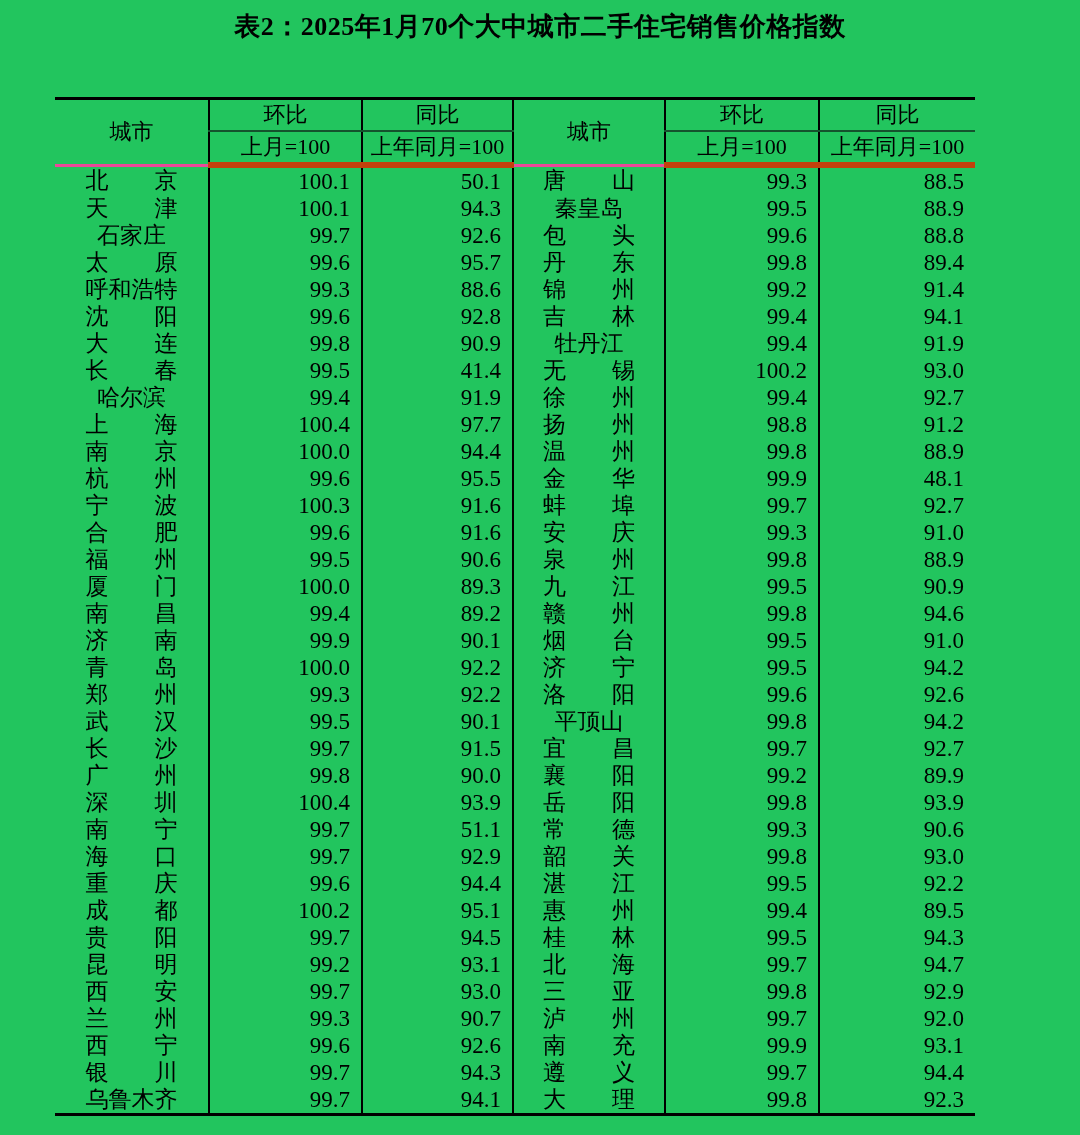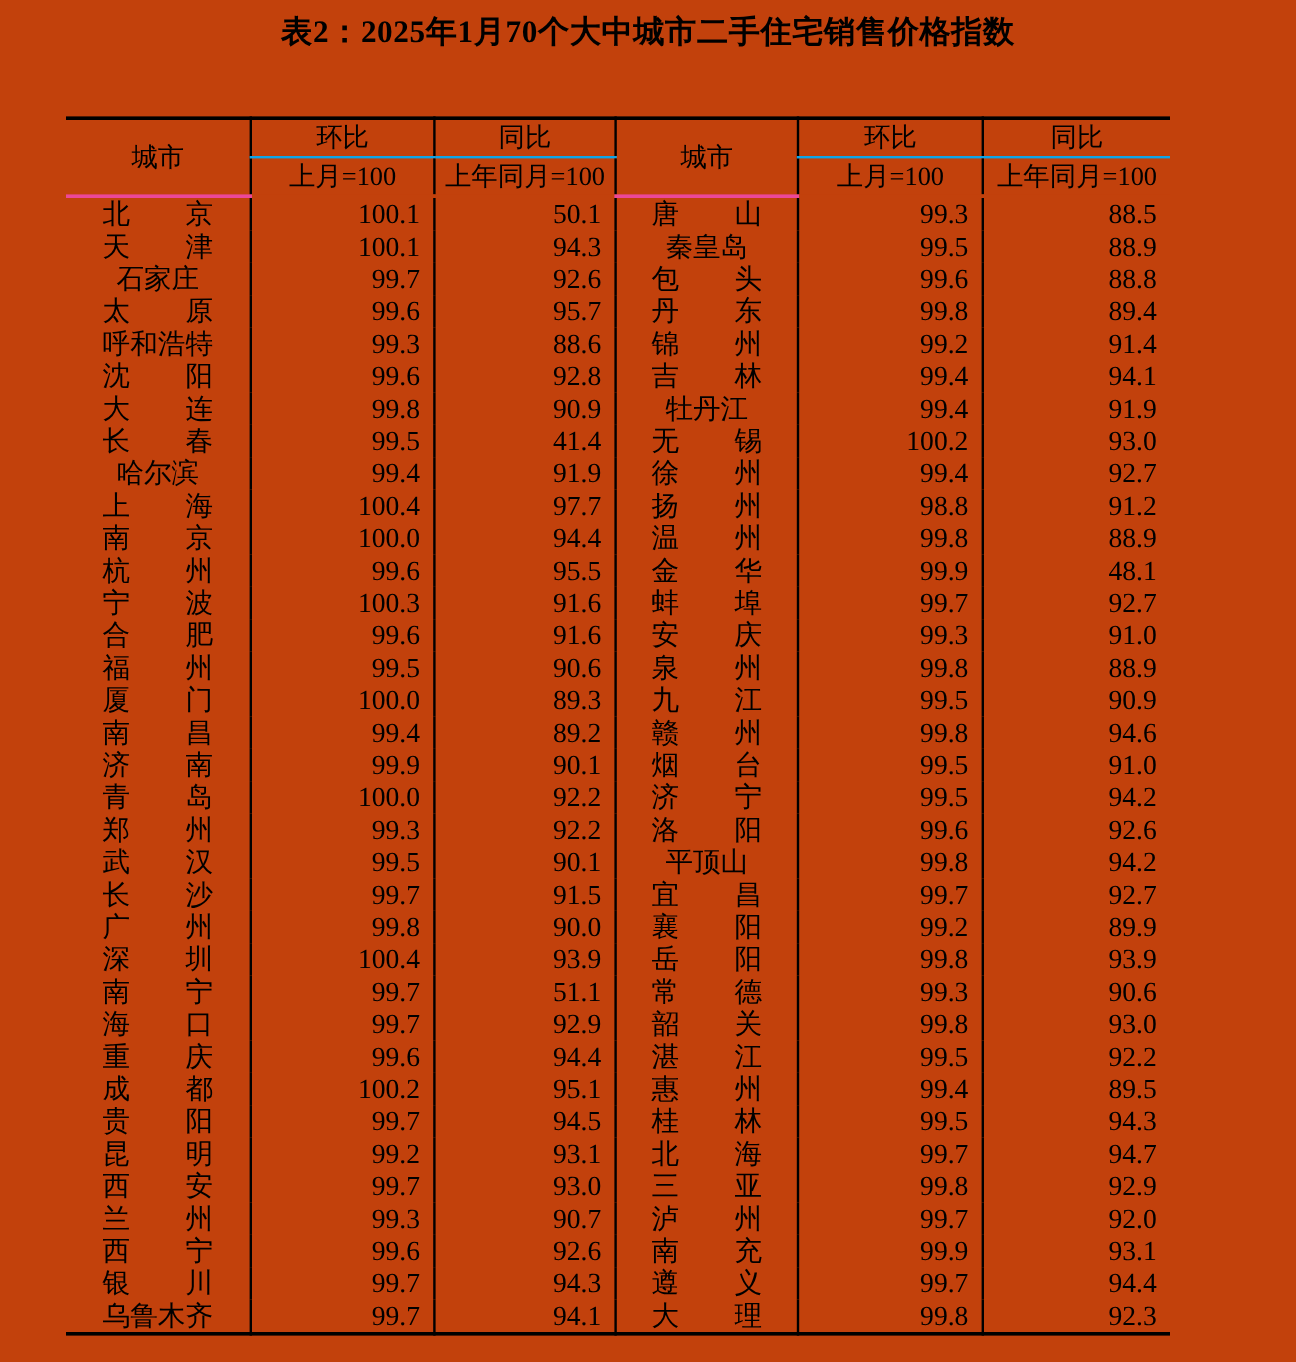--- a/index.html
+++ b/index.html
@@ -4,21 +4,21 @@
 <style>
   html, body {
     margin: 0;
     padding: 0;
     background: #ffffff;
   }
   .page {
     position: relative;
     width: 1080px;
     height: 1135px;
-    background: #c2410c;
+    background: #22c55e;
     font-family: "Liberation Serif", "DejaVu Serif", serif;
     color: #000000;
     overflow: hidden;
   }
   .doc-title {
     margin-top: 10px;
     text-align: center;
     font-size: 26px;
     font-weight: bold;
     letter-spacing: 0.5px;
@@ -44,23 +44,23 @@
   thead tr.h1 th:not(:first-child),
   thead tr.h2 th,
   tbody td:not(:first-child) {
     border-left: 2px solid #000;
   }
   
   thead tr.h1 th { height: 24px; font-size: 22px; text-align: center; }
   thead tr.h2 th { height: 24px; font-size: 22px; text-align: center; }
   
   thead th.city-h { border-bottom: 3px solid #ec4899; }
-  thead tr.h2 th { border-bottom: 3px solid #c2410c; }
-  
-  thead tr.h1 th.sub-top { border-bottom: 2px solid #0ea5e9; }
+  thead tr.h2 th { border-bottom: 6px solid #c2410c; }
+  
+  thead tr.h1 th.sub-top { border-bottom: 2px solid #14532d; }
   
   tbody td { height: 27px; font-size: 23px; line-height: 27px; }
   tbody td.city { text-align: center; }
   tbody td.num  { text-align: right; padding-right: 11px; }
 </style>
 </head>
 <body>
 
 <div class="page">
 

